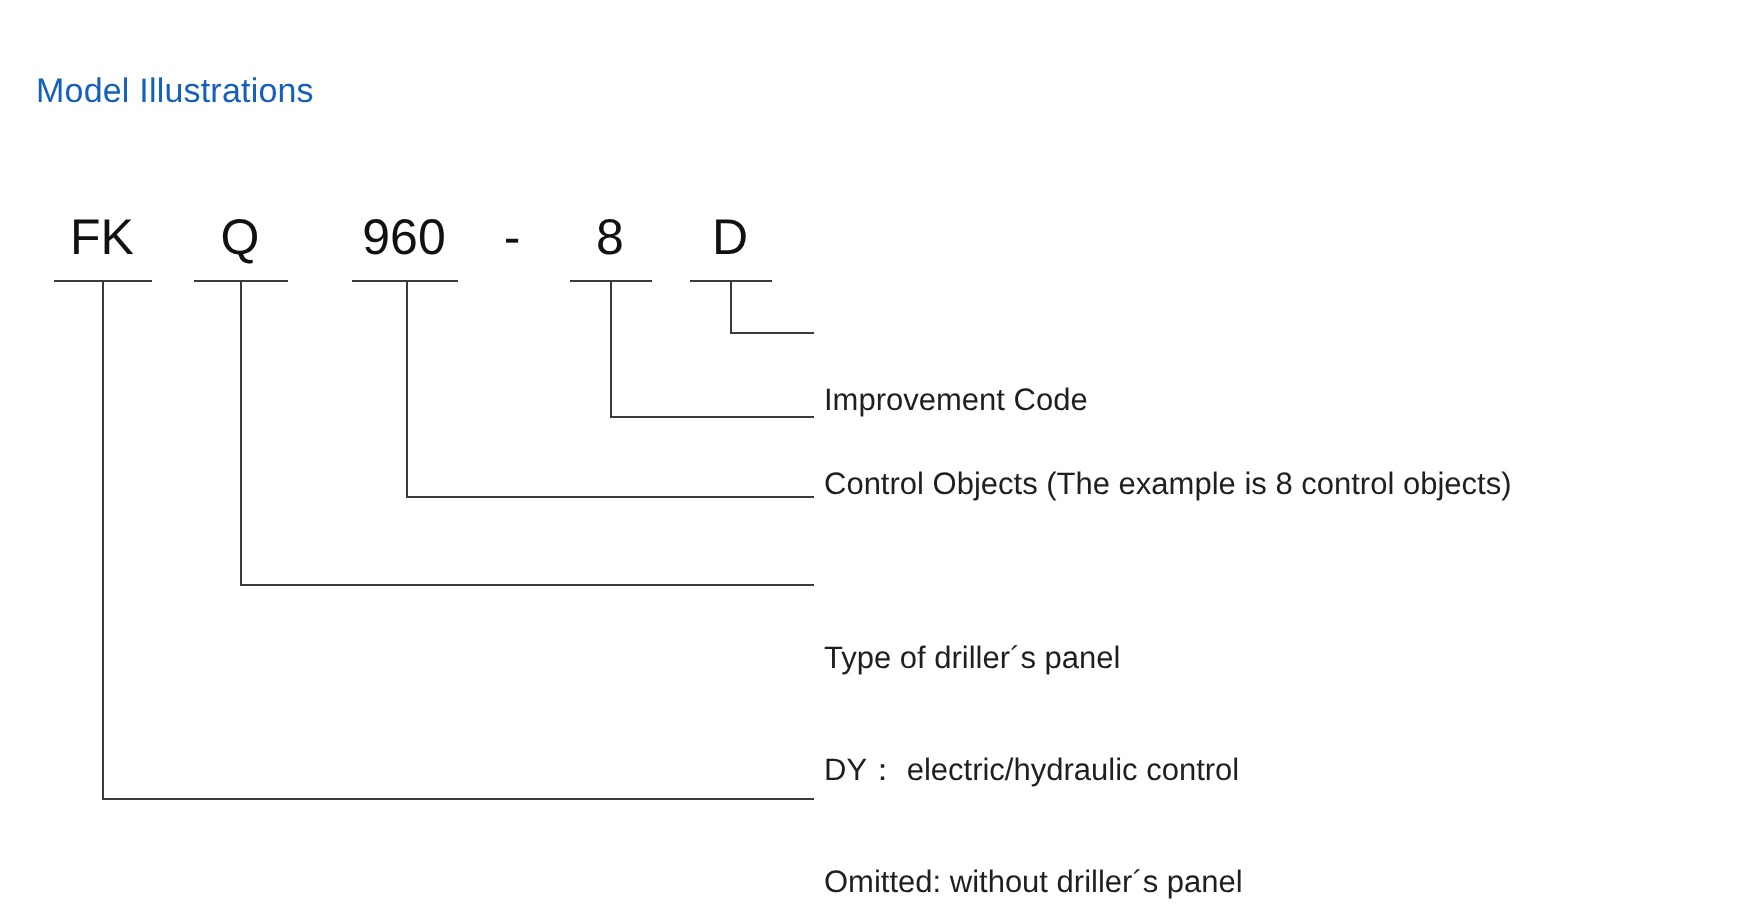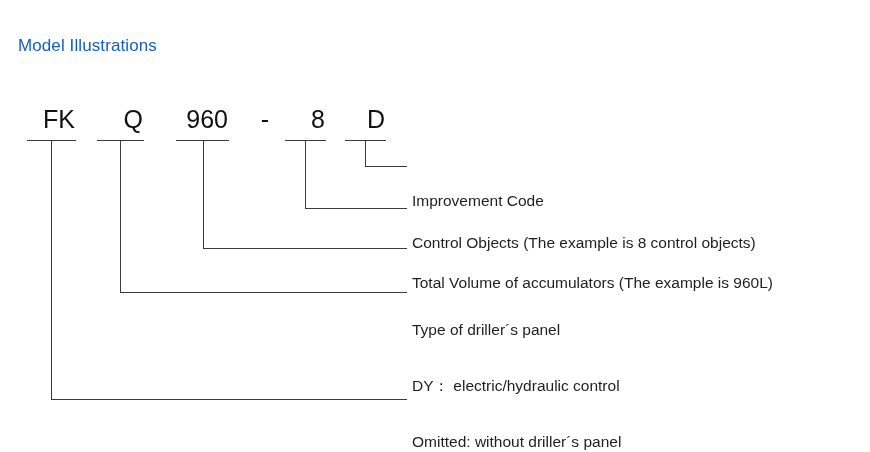--- a/index.html
+++ b/index.html
@@ -35,21 +35,21 @@
     color: #1560bd;
     white-space: nowrap;
   }
 
   
   .code-token {
     position: absolute;
     font-size: 25px;
     font-weight: 400;
     color: #111111;
-    text-align: right;
+    text-align: center;
     white-space: nowrap;
     line-height: 1;
   }
 
   
   .callout {
     position: absolute;
     font-size: 15.5px;
     line-height: 22px;
     color: #1f1f1f;
@@ -107,23 +107,20 @@
   </svg>
 
   <div class="callout" style="left:412px; top:156px;">
     <span class="sub-line">Improvement Code</span>
   </div>
 
   <div class="callout" style="left:412px; top:198px;">
     <span class="sub-line">Control Objects (The example is 8 control objects)</span>
   </div>
 
-  <div class="callout" style="left:412px; top:238px;">
-    <span class="sub-line">Total Volume of accumulators (The example is 960L)</span>
-  </div>
 
   <div class="callout" style="left:412px; top:285px;">
     <span class="sub-line">Type of driller´s panel</span>
     <span class="sub-line">DY： electric/hydraulic control</span>
     <span class="sub-line">Omitted: without driller´s panel</span>
   </div>
 
 
 </div>
 

